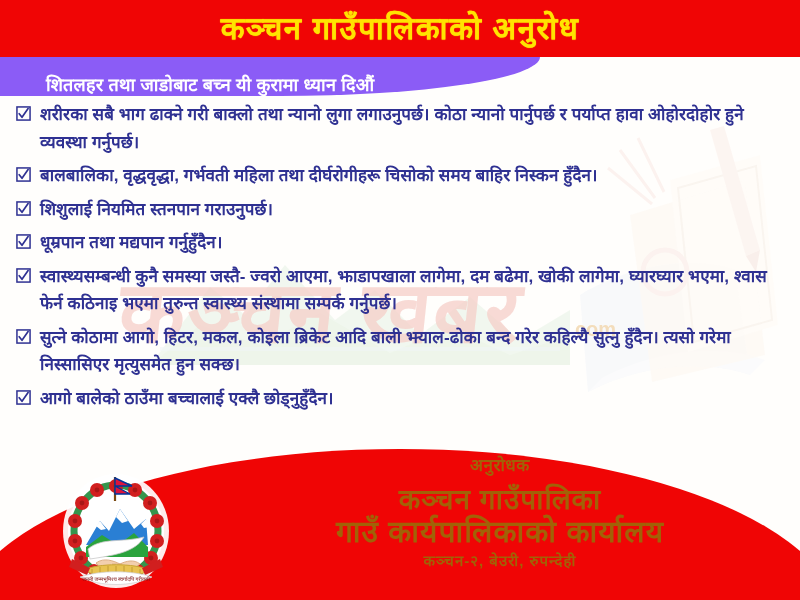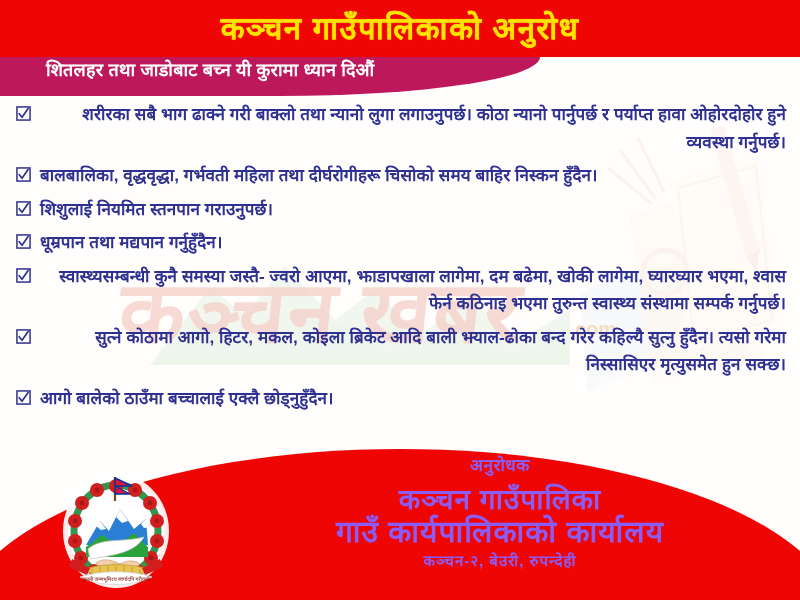--- a/index.html
+++ b/index.html
@@ -97,47 +97,46 @@
     white-space: nowrap;
   }
 
   
   .subtitle-bar {
     position: absolute;
     left: 0;
     top: 57px;
     width: 540px;
     height: 39px;
-    background: #be185d;
+    background: #8b5cf6;
     border-top-right-radius: 0 0;
     border-bottom-right-radius: 260px 39px;
     z-index: 4;
     display: flex;
-    align-items: flex-start;
+    align-items: flex-end;
   }
   .subtitle-text {
     color: #ffffff;
     font-size: 18px;
     font-weight: bold;
     margin-left: 46px;
     white-space: nowrap;
     letter-spacing: 0.2px;
   }
 
   
   .list-area {
     position: absolute;
     left: 0;
     top: 101px;
     width: 800px;
     height: 355px;
     z-index: 3;
     padding: 0 14px 0 16px;
     box-sizing: border-box;
-    text-align: right;
   }
   .bullet-row {
     display: flex;
     align-items: flex-start;
     margin-bottom: 6px;
   }
   .checkbox-icon {
     flex: 0 0 auto;
     width: 15px;
     height: 15px;
@@ -184,21 +183,21 @@
     top: 22px;
     width: 112px;
     height: 120px;
   }
   .footer-texts {
     position: absolute;
     left: 200px;
     top: 8px;
     width: 600px;
     text-align: center;
-    color: #8b5cf6;
+    color: #a16207;
   }
   .f-requester {
     font-size: 17px;
     font-weight: bold;
     line-height: 1.1;
     letter-spacing: 0.5px;
   }
   .f-line1 {
     font-size: 28px;
     font-weight: bold;

